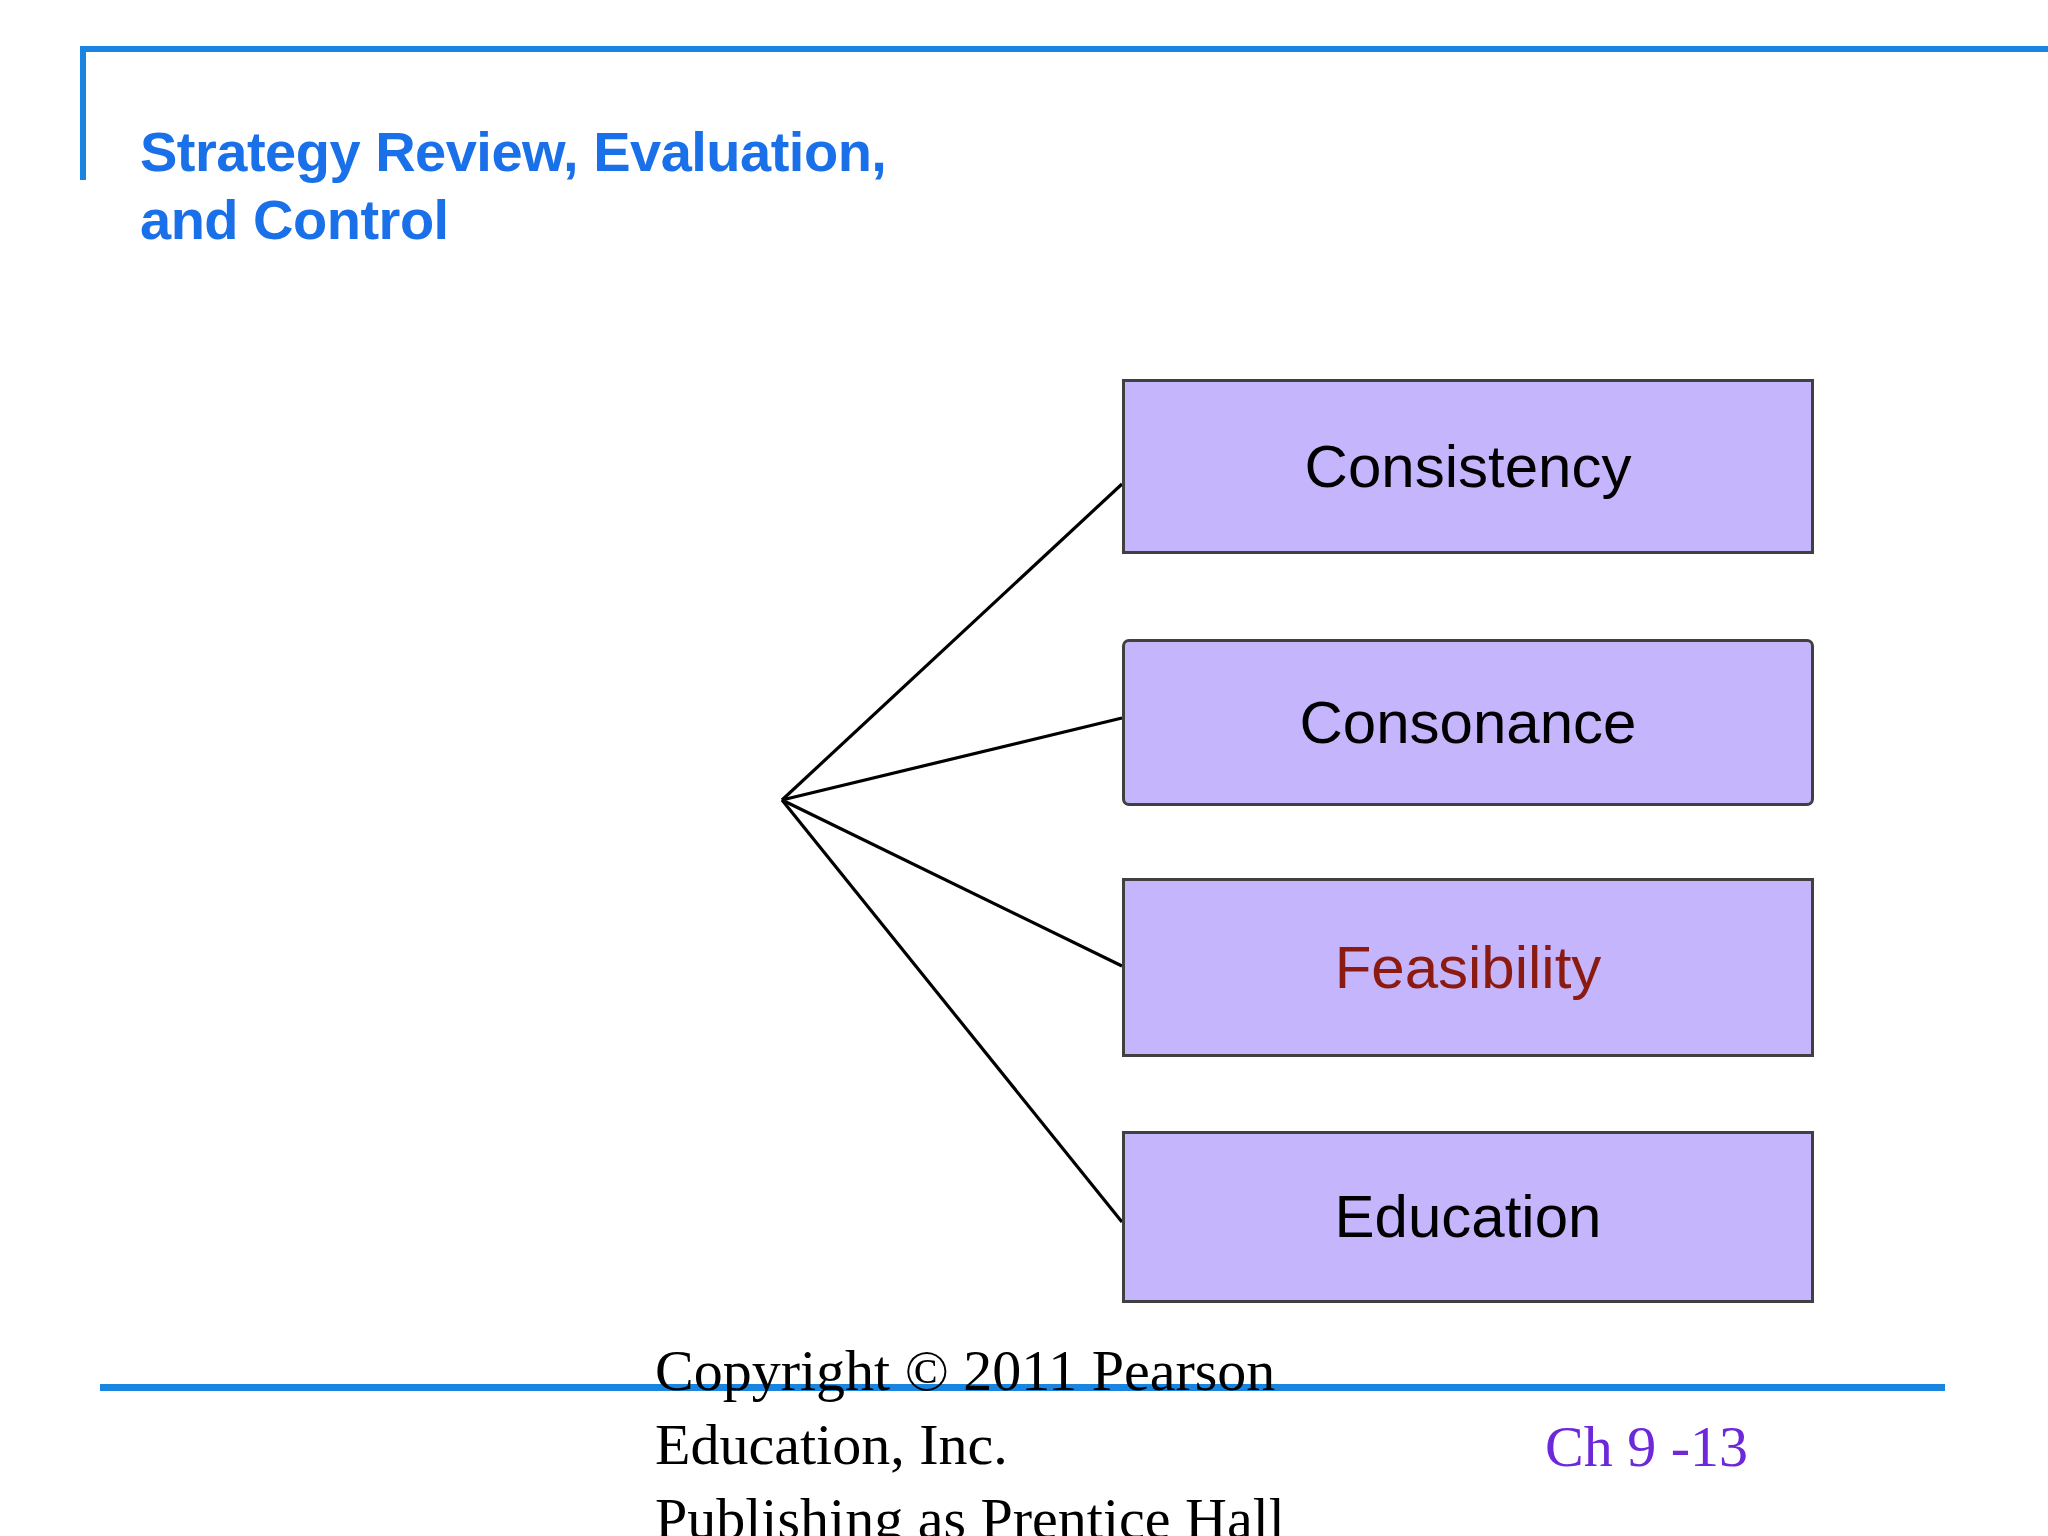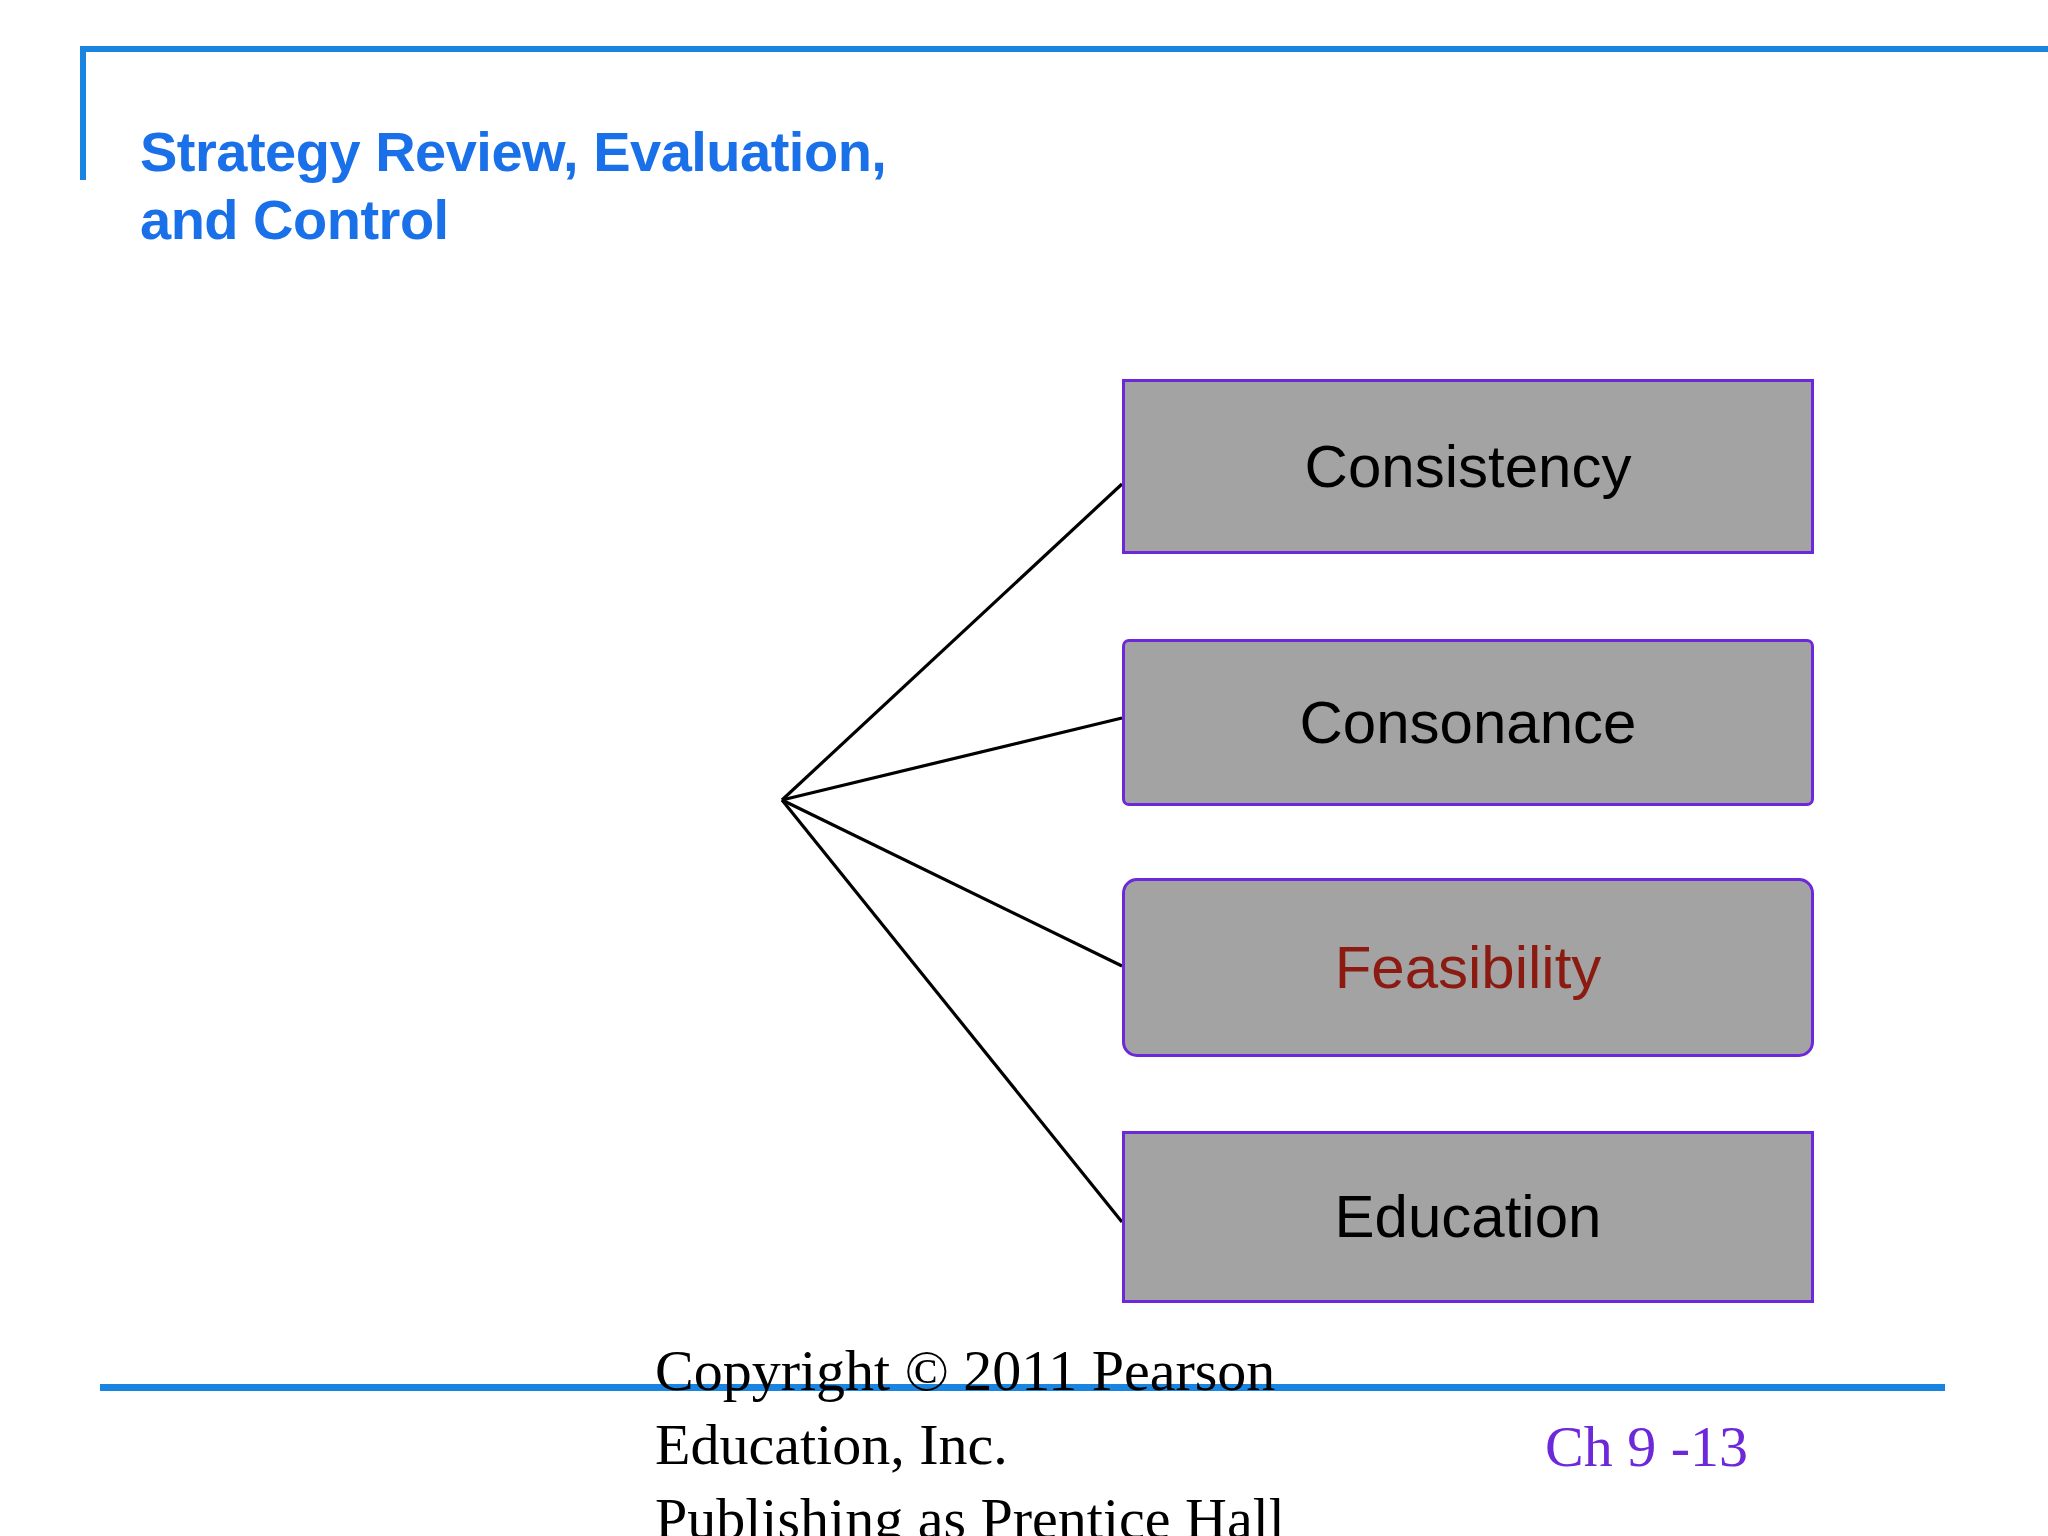--- a/index.html
+++ b/index.html
@@ -107,38 +107,38 @@
     font-weight: bold;
     font-size: 52px;
     line-height: 1.26;
     text-align: center;
     white-space: pre-line;
   }
 
   .crit-box {
     position: absolute;
     box-sizing: border-box;
-    border: 3px solid #6d28d9;
-    background: #a3a3a3;
+    border: 3px solid #404040;
+    background: #c4b5fd;
     display: flex;
     align-items: center;
     justify-content: center;
   }
   .crit-label {
     font-family: "Liberation Sans", sans-serif;
     font-weight: normal;
     font-size: 60px;
     color: #000000;
     line-height: 1;
     white-space: nowrap;
   }
 
   .box-consistency { left: 1122px; top: 379px;  width: 692px; height: 175px; }
   .box-consonance  { left: 1122px; top: 639px;  width: 692px; height: 167px; border-radius: 7px; }
-  .box-feasibility { left: 1122px; top: 878px;  width: 692px; height: 179px; border-radius: 15px; }
+  .box-feasibility { left: 1122px; top: 878px;  width: 692px; height: 179px; }
   .box-advantage   { left: 1122px; top: 1131px; width: 692px; height: 172px; }
 
   
   .copyright {
     position: absolute;
     left: 655px;
     top: 1334px;
     width: 820px;
     color: #000000;
     font-family: "Liberation Serif", serif;

